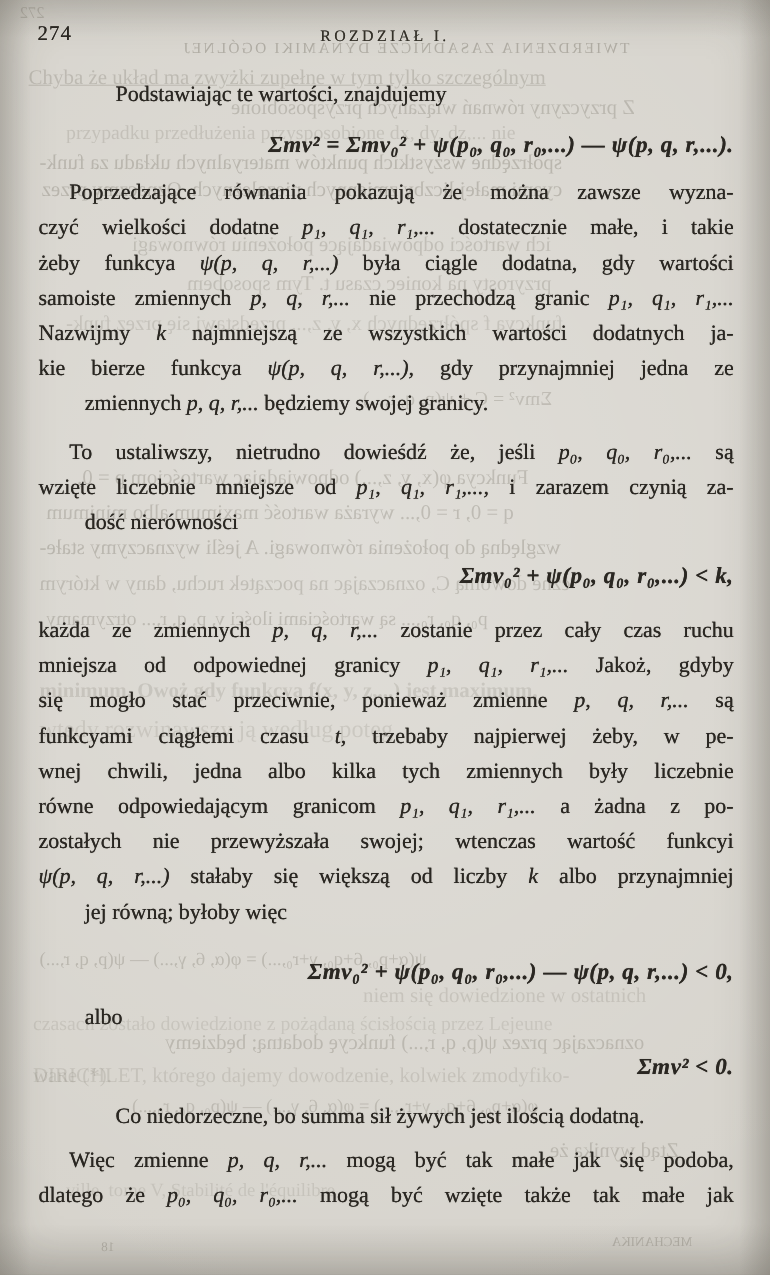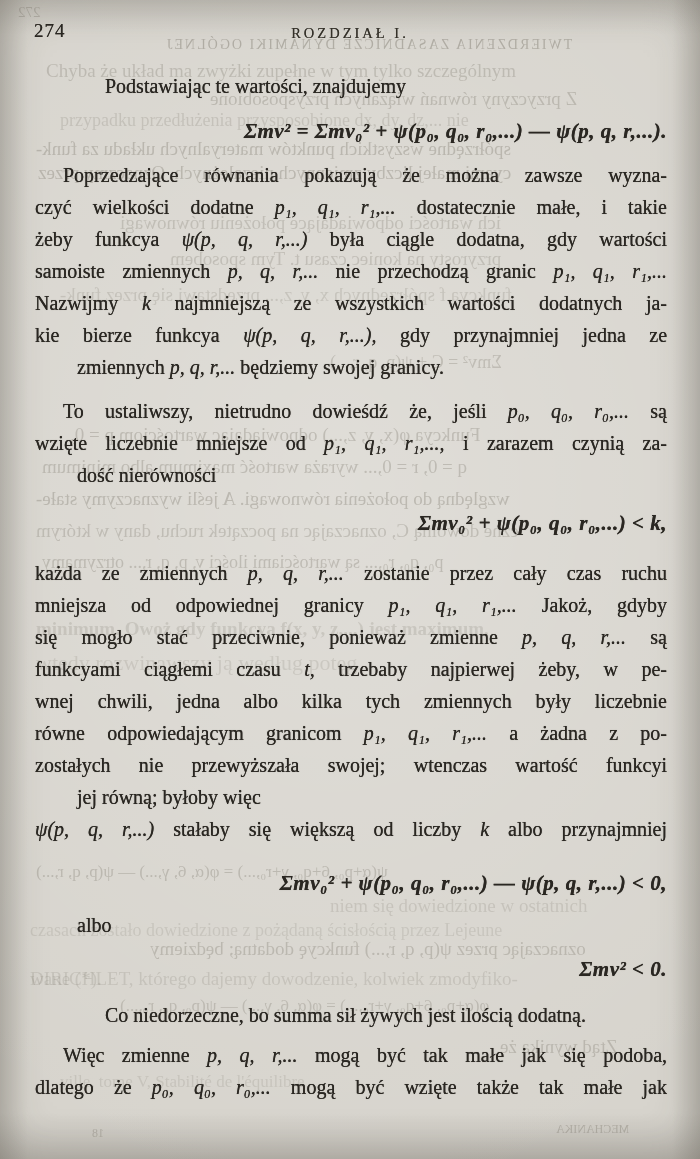--- a/index.html
+++ b/index.html
@@ -75,21 +75,21 @@
   .text-flow > :nth-child(10) { margin-top: 12px; }   
   .text-flow > :nth-child(11) { margin-top: 8px; }    
 </style>
 </head>
 <body>
 
 <div class="page">
   <div class="bleed-layer">
       <span class="mir" style="left: 18px; top: 4px; font-size: 15px; opacity: 0.3;">272</span>
       <span class="mir" style="left: 165px; top: 37px; font-size: 14px; opacity: 0.38; letter-spacing: 2px;">TWIERDZENIA ZASADNICZE DYNAMIKI OGÓLNEJ</span>
-      <span style="left: 46px; top: 60px; font-size: 19px; opacity: 0.26;">Chyba że układ ma zwyżki zupełne w tym tylko szczególnym</span>
+      <span style="left: 26px; top: 60px; font-size: 19px; opacity: 0.26; text-decoration: underline;">Chyba że układ ma zwyżki zupełne w tym tylko szczególnym</span>
       <span class="mir" style="left: 210px; top: 88px; font-size: 19px; opacity: 0.28;">Z przyczyny równań wiązanych przysposobione</span>
       <span style="left: 60px; top: 110px; font-size: 18px; opacity: 0.2;">przypadku przedłużenia przysposobione dx, dy, dz,... nie</span>
       <span class="mir" style="left: 36px; top: 138px; font-size: 19px; opacity: 0.3;">spółrzędne wszystkich punktów materyalnych układu za funk-</span>
       <span class="mir" style="left: 38px; top: 162px; font-size: 19px; opacity: 0.3;">cyami małej liczby zmiennych niezależnych. Oznaczmy przez</span>
       <span class="mir" style="left: 120px; top: 212px; font-size: 19px; opacity: 0.24;">ich wartości odpowiadające położeniu równowagi</span>
       <span class="mir" style="left: 170px; top: 248px; font-size: 19px; opacity: 0.24;">przyrosty na koniec czasu t. Tym sposobem</span>
       <span class="mir" style="left: 60px; top: 284px; font-size: 19px; opacity: 0.2;">funkcya f spółrzędnych x, y, z,... przedstawi się przez funk-</span>
       <span class="mir" style="left: 330px; top: 352px; font-size: 18px; opacity: 0.26;">Σmv² = C + ψ(p, q, r,...)</span>
       <span class="mir" style="left: 70px; top: 424px; font-size: 19px; opacity: 0.28;">Funkcya φ(x, y, z,...) odpowiadając wartościom p = 0,</span>
       <span class="mir" style="left: 42px; top: 456px; font-size: 19px; opacity: 0.28;">q = 0, r = 0,... wyraża wartość maximum albo minimum</span>
@@ -136,22 +136,22 @@
         </div>
         <div class="formula">Σmv₀² + ψ(p₀, q₀, r₀,...) &lt; k,</div>
         <div class="para">
           <div class="line"><span>każda ze zmiennych </span><span class="math">p, q, r,...</span><span> zostanie przez cały czas ruchu</span></div>
           <div class="line"><span>mniejsza od odpowiednej granicy </span><span class="math">p₁, q₁, r₁,...</span><span> Jakoż, gdyby</span></div>
           <div class="line"><span>się mogło stać przeciwnie, ponieważ zmienne </span><span class="math">p, q, r,...</span><span> są</span></div>
           <div class="line"><span>funkcyami ciągłemi czasu </span><span class="math">t,</span><span> trzebaby najpierwej żeby, w pe-</span></div>
           <div class="line"><span>wnej chwili, jedna albo kilka tych zmiennych były liczebnie</span></div>
           <div class="line"><span>równe odpowiedającym granicom </span><span class="math">p₁, q₁, r₁,...</span><span> a żadna z po-</span></div>
           <div class="line"><span>zostałych nie przewyższała swojej; wtenczas wartość funkcyi</span></div>
+          <div class="line"><span class="math">ψ(p, q, r,...)</span><span> stałaby się większą od liczby </span><span class="math">k</span><span> albo przynajmniej</span></div>
           <div class="line nj"><span>jej równą; byłoby więc</span></div>
-          <div class="line"><span class="math">ψ(p, q, r,...)</span><span> stałaby się większą od liczby </span><span class="math">k</span><span> albo przynajmniej</span></div>
         </div>
         <div class="formula">Σmv₀² + ψ(p₀, q₀, r₀,...) — ψ(p, q, r,...) &lt; 0,</div>
         <div class="para">
           <div class="line nj"><span>albo</span></div>
         </div>
         <div class="formula">Σmv² &lt; 0.</div>
         <div class="para">
           <div class="line nj ind"><span>Co niedorzeczne, bo summa sił żywych jest ilością dodatną.</span></div>
         </div>
         <div class="para">

